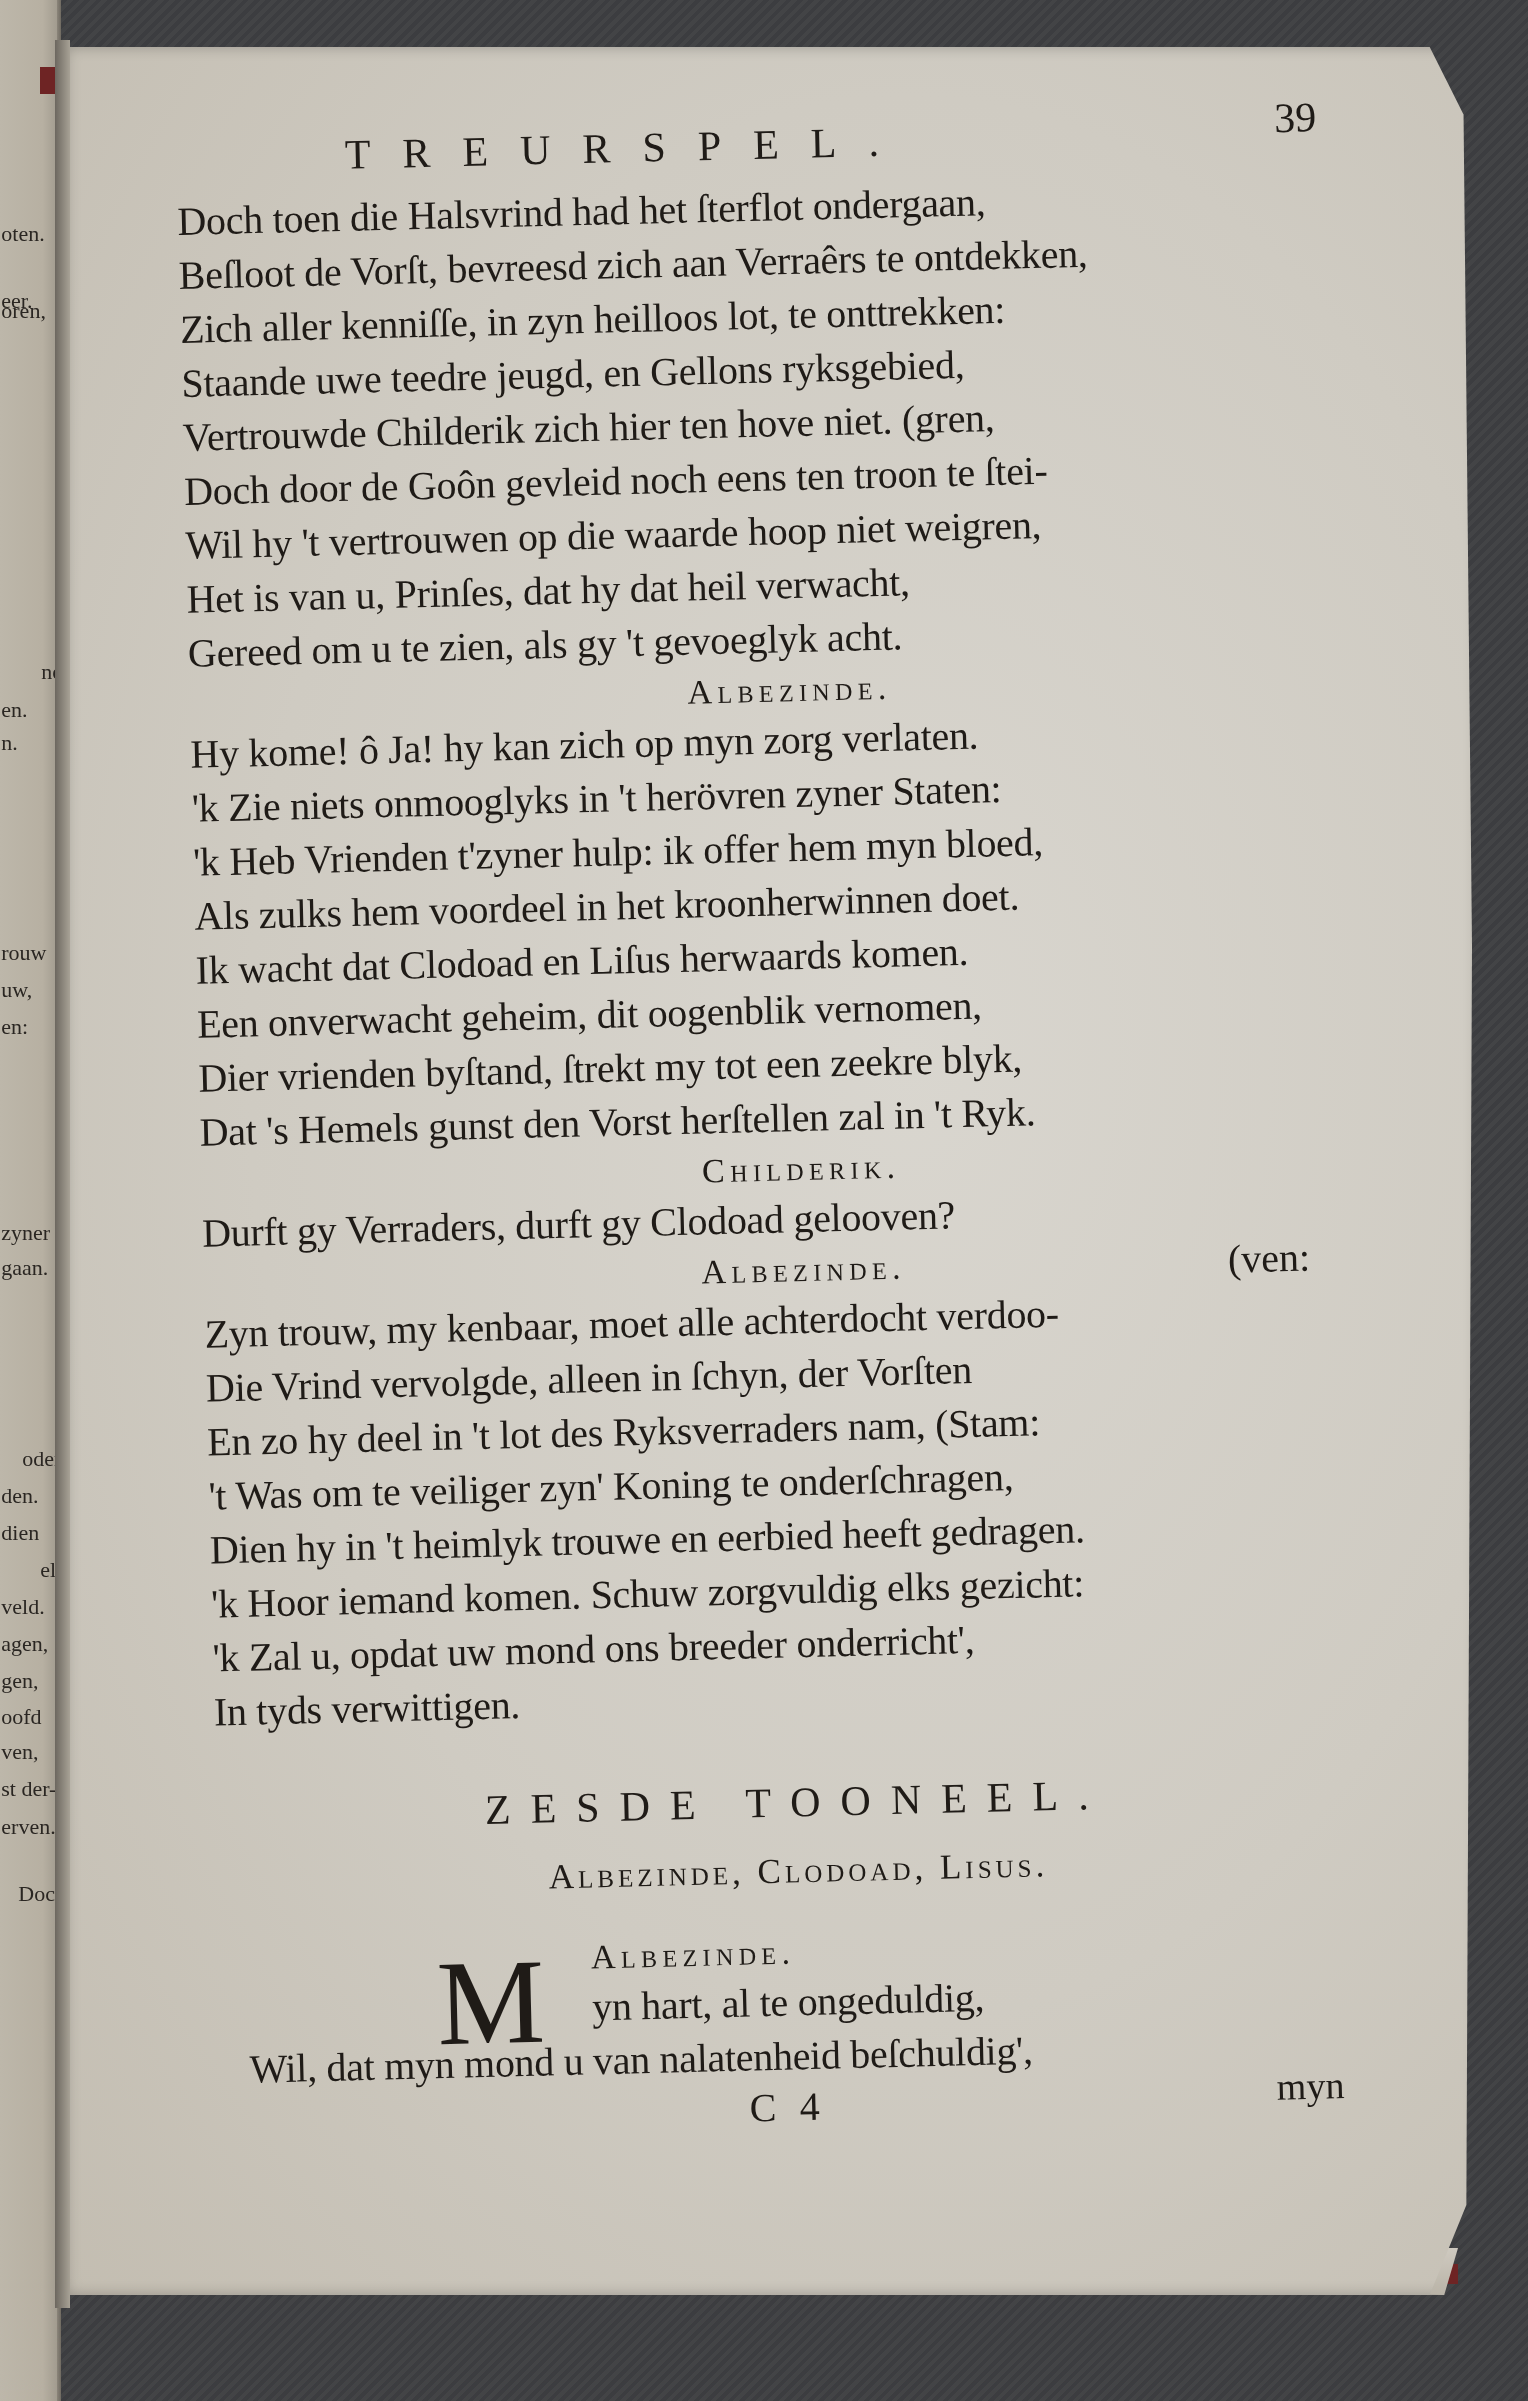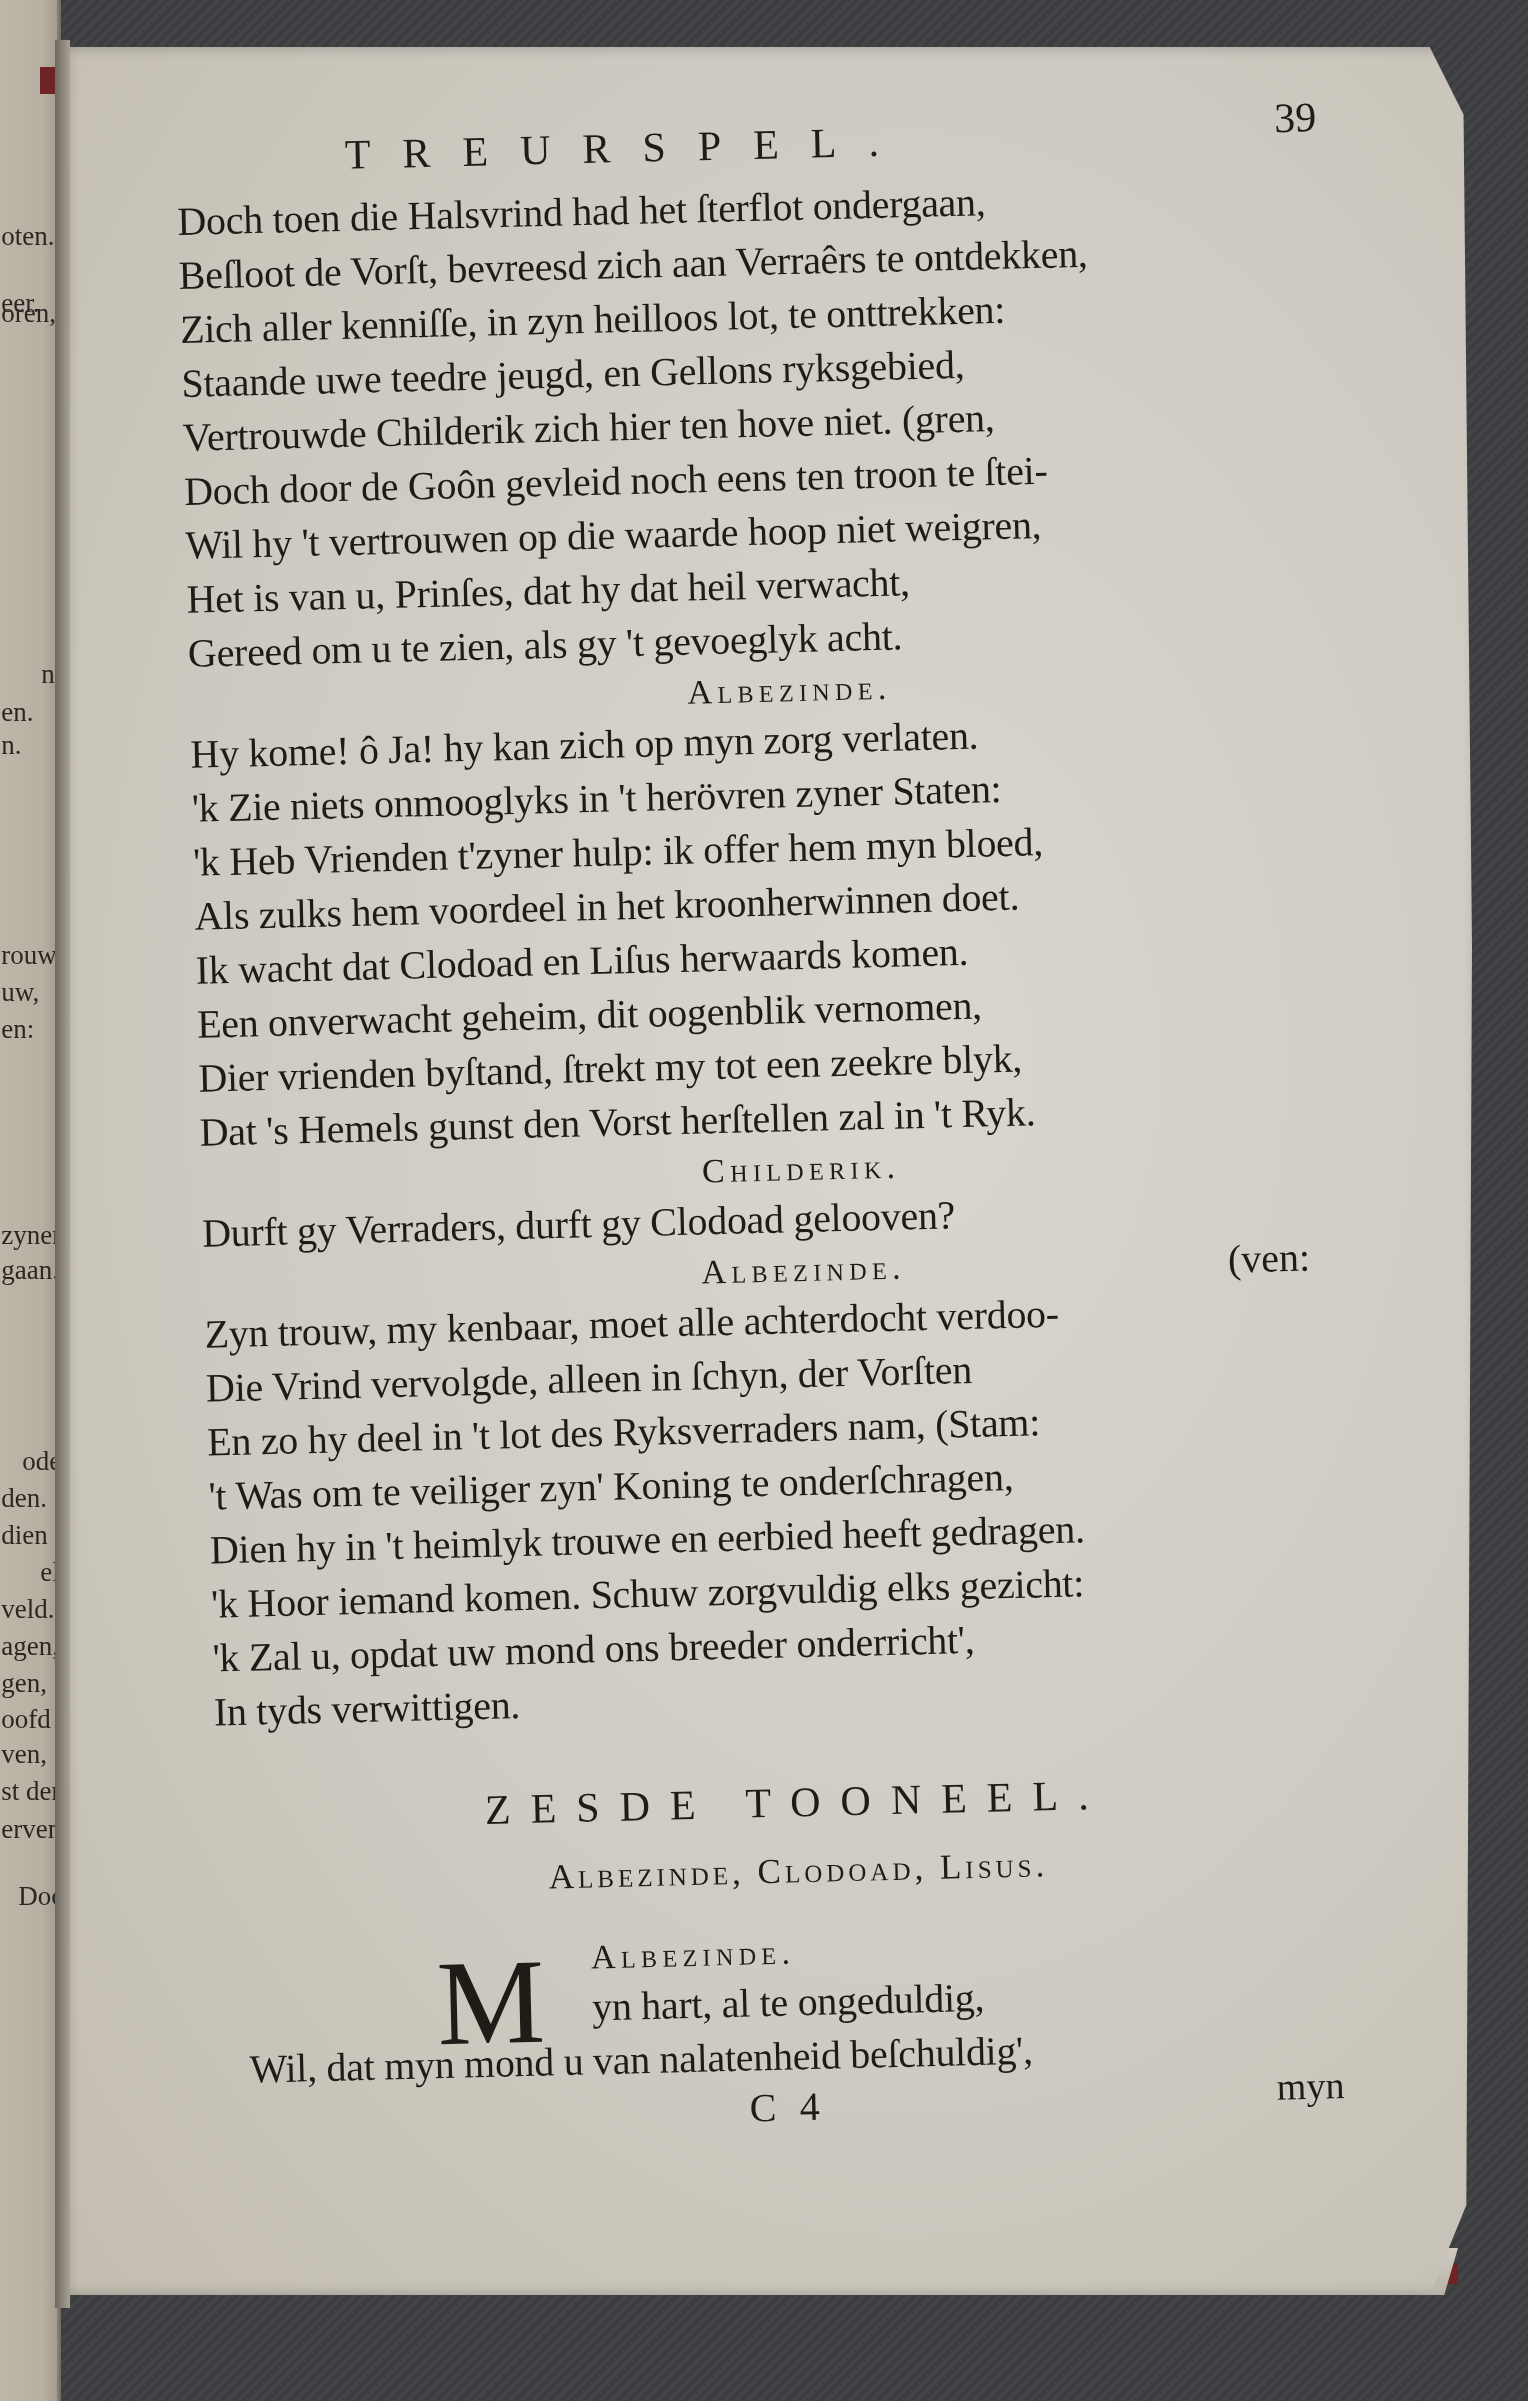--- a/index.html
+++ b/index.html
@@ -13,21 +13,21 @@
   .left-page {
     position: absolute; left: 0; top: 0; width: 61px; height: 2401px;
     background: linear-gradient(90deg, #bdb7aa 0%, #b7b0a2 70%, #9c968a 100%);
     overflow: hidden;
   }
   .left-page .edge-line {
     position: absolute; right: 0; width: 4px; top: 0; bottom: 0;
     background: linear-gradient(90deg, #8b857a, #6f6a61);
   }
   .left-frag {
-    position: absolute; left: 1.3px; font-size: 27px; color: #2a2622;
+    position: absolute; left: 1.3px; font-size: 22px; color: #2a2622;
     font-family: "Liberation Serif", serif; white-space: nowrap; line-height: 1;
   }
   .gutter {
     position: absolute; left: 55px; top: 40px; width: 15px; height: 2268px;
     background: linear-gradient(90deg, #6c675f, #a8a296);
   }
   .binding-red {
     position: absolute; left: 40px; top: 67px; width: 34px; height: 27px; background: #6e2424;
   }
   .binding-red.bottom { top: 2264px; left: 1404px; width: 54px; height: 20px; }

